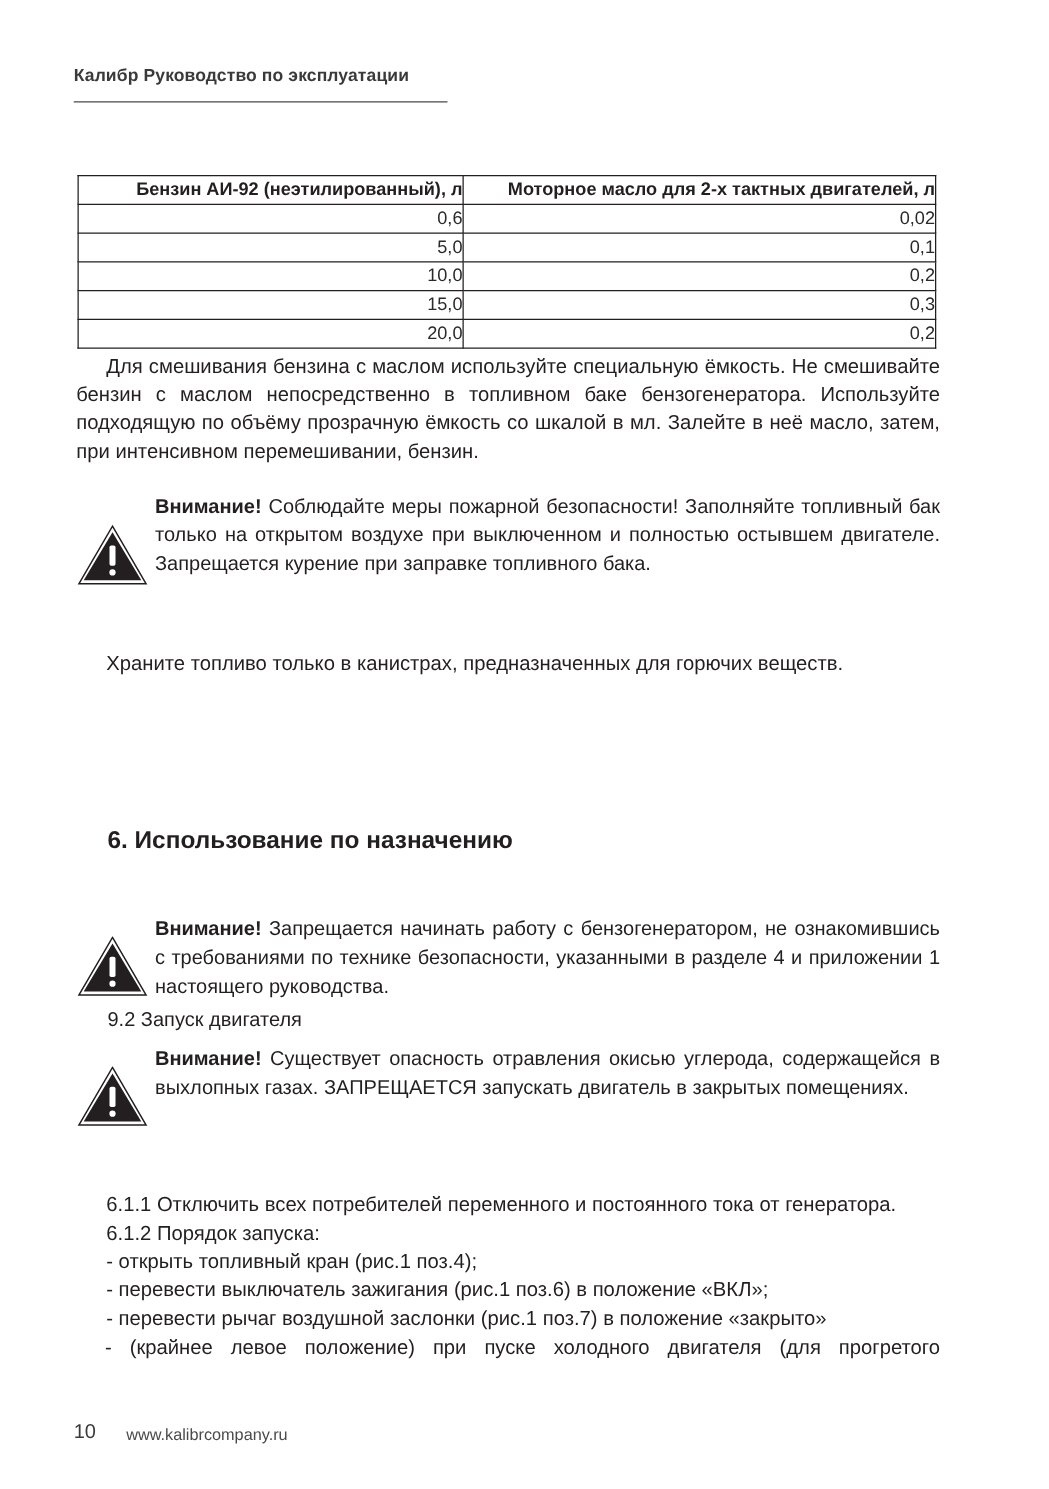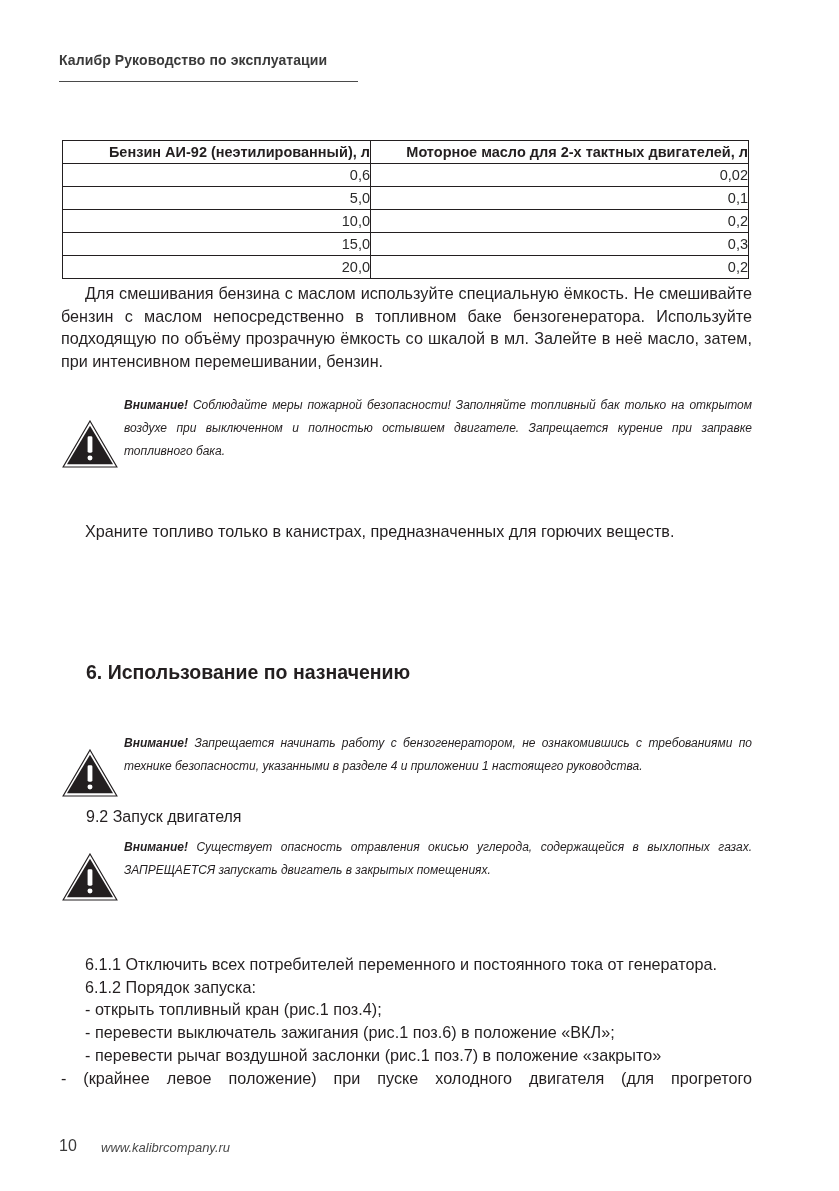--- a/index.html
+++ b/index.html
@@ -14,33 +14,33 @@
               font-size: 14.5px; }
   table.mix th, table.mix td { border: 1px solid #231f20; padding: 0; height: 22px; line-height: 21px;
                                text-align: right; }
   table.mix th { font-weight: bold; white-space: nowrap; }
   table.mix th.c1, table.mix td.c1 { width: 307px; }
   table.mix td { font-weight: normal; color: #2a2a2a; }
 
   .para { position: absolute; left: 61px; width: 691px; font-size: 16.2px; line-height: 22.7px;
           text-align: justify; color: #231f20; }
   .para p { margin: 0; text-indent: 24px; }
-  .para p.noindent { text-indent: 0; }
+  .para p.noindent { text-indent: 0; margin-left: 23px; }
 
   .warn { position: absolute; left: 61px; width: 691px; }
   .warn .tri { position: absolute; left: 0; width: 58px; height: 48px; }
-  .warn .wtext { margin-left: 63px; font-size: 12px; line-height: 23px; font-style: italic;
+  .warn .wtext { margin-left: 63px; font-size: 16px; line-height: 23px; 
                  text-align: justify; color: #231f20; }
   .warn .wtext b { font-weight: bold; }
 
   .h2 { position: absolute; left: 86px; top: 661px; font-size: 19.5px; font-weight: bold; color: #231f20; }
   .sub { position: absolute; left: 86px; top: 808px; font-size: 16px; color: #231f20; }
 
   .footer-num { position: absolute; left: 59px; top: 1137px; font-size: 16px; color: #3a3a3a; }
-  .footer-url { position: absolute; left: 101px; top: 1140px; font-size: 13px; color: #4a4a4a; font-style: italic; }
+  .footer-url { position: absolute; left: 101px; top: 1140px; font-size: 13px; color: #4a4a4a; }
 </style>
 </head>
 <body>
 
 <div class="running-head">Калибр Руководство по эксплуатации</div>
 <div class="running-rule"></div>
 
 <table class="mix">
   <thead>
     <tr>

